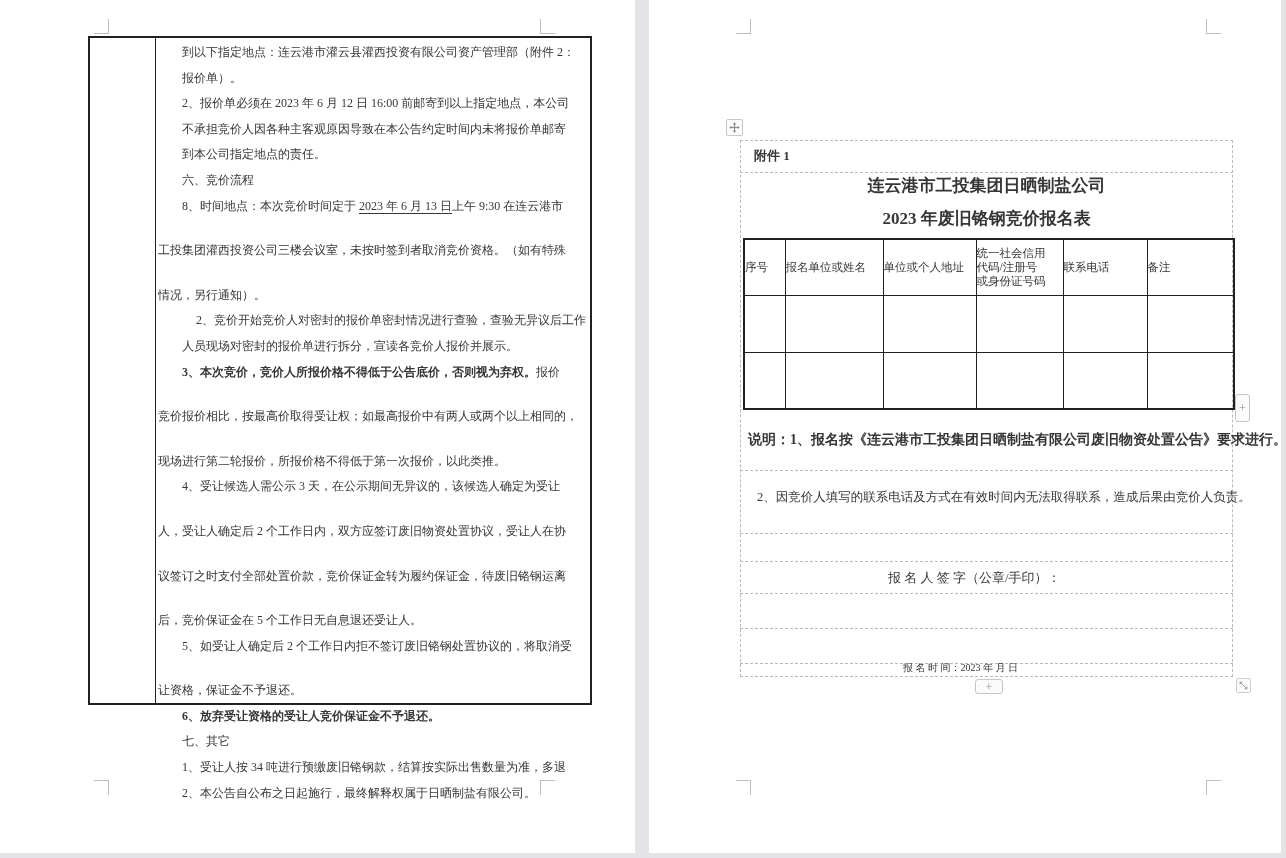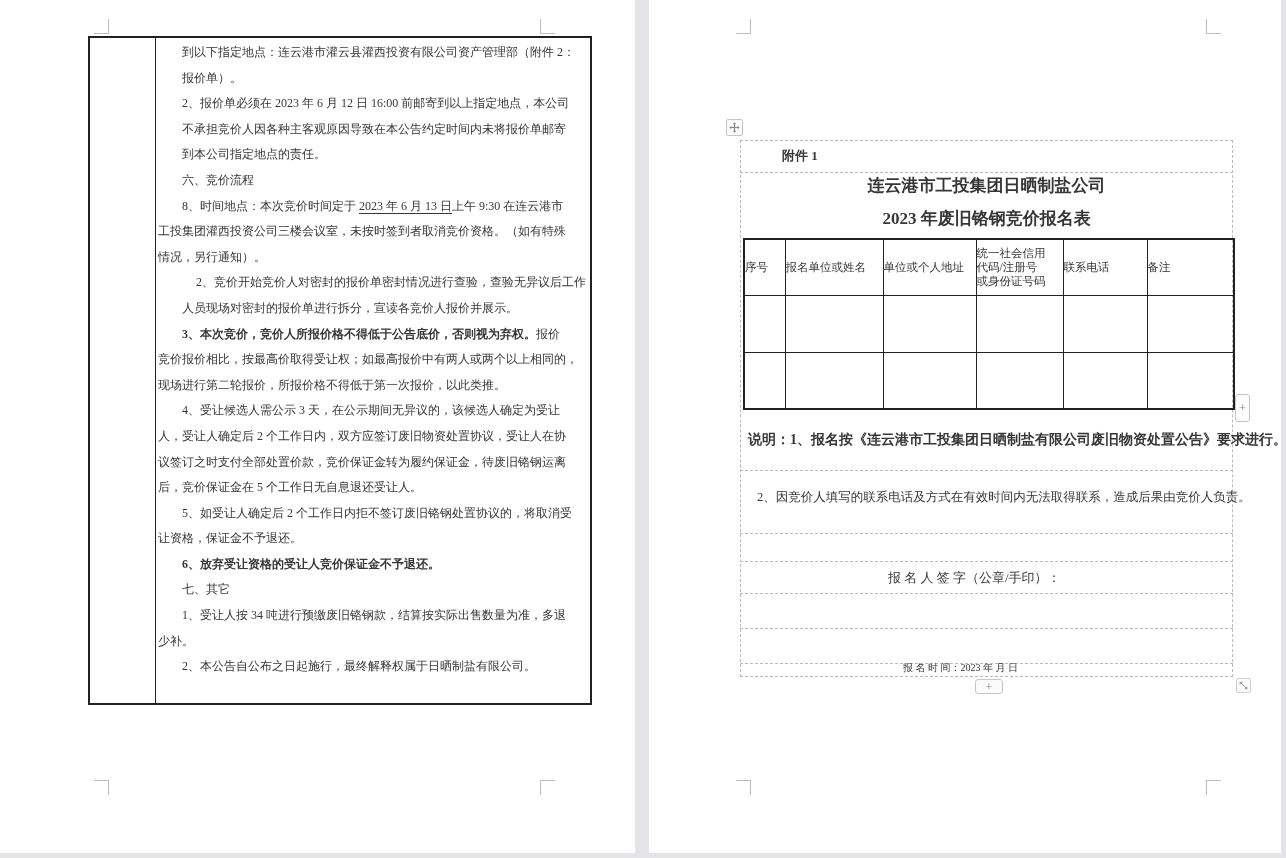--- a/index.html
+++ b/index.html
@@ -18,29 +18,29 @@
   .mark{width:14px;height:14px;}
   .mark.tl{border-right:1px solid #bdbdbd;border-bottom:1px solid #bdbdbd;}
   .mark.tr{border-left:1px solid #bdbdbd;border-bottom:1px solid #bdbdbd;}
   .mark.bl{border-right:1px solid #bdbdbd;border-top:1px solid #bdbdbd;}
   .mark.br{border-left:1px solid #bdbdbd;border-top:1px solid #bdbdbd;}
   
   #left-table{left:88px;top:36px;width:504px;height:669px;border:2px solid #212121;box-sizing:border-box;}
   #left-divider{left:155px;top:36px;width:1px;height:669px;background:#212121;}
   #doc-text{left:158px;top:40px;width:433px;height:662px;}
   .docline{height:25.6px;line-height:25.6px;white-space:nowrap;font-size:12px;letter-spacing:0;}
-  .ind0{padding-left:0;}
+  .ind0{padding-left:0;margin-top:19px;}
   .ind1{padding-left:24px;}
   .ind2{padding-left:38px;}
   .docline .b{font-weight:bold;}
   .docline .u{text-decoration:underline;text-underline-offset:3px;}
   
   #outer-dashed{left:740px;top:140px;width:493px;height:537px;border:1px dashed #b9b9b9;box-sizing:border-box;}
   .dash-h{left:740px;width:493px;height:1px;border-top:1px dashed #b9b9b9;}
-  #fujian-label{left:754px;top:147px;font-size:13px;font-weight:bold;line-height:18px;margin-left:28px;}
+  #fujian-label{left:754px;top:147px;font-size:13px;font-weight:bold;line-height:18px;}
   .rtitle{left:740px;width:493px;text-align:center;font-size:17px;font-weight:bold;line-height:22px;}
   #rtitle1{top:175px;}
   #rtitle2{top:208px;}
   
   #reg-table{left:743px;top:238px;width:490px;border-collapse:collapse;table-layout:fixed;}
   #reg-table td,#reg-table th{border:1px solid #212121;padding:0;font-weight:normal;
     font-size:11.5px;vertical-align:middle;white-space:pre-line;line-height:14px;}
   #reg-table{border:2px solid #212121;}
   #reg-table .hrow{height:56px;}
   #reg-table .erow{height:57px;}
@@ -94,21 +94,20 @@
     <div class="docline ind0"><span>现场进行第二轮报价，所报价格不得低于第一次报价，以此类推。</span></div>
     <div class="docline ind1"><span>4、受让候选人需公示 3 天，在公示期间无异议的，该候选人确定为受让</span></div>
     <div class="docline ind0"><span>人，受让人确定后 2 个工作日内，双方应签订废旧物资处置协议，受让人在协</span></div>
     <div class="docline ind0"><span>议签订之时支付全部处置价款，竞价保证金转为履约保证金，待废旧铬钢运离</span></div>
     <div class="docline ind0"><span>后，竞价保证金在 5 个工作日无自息退还受让人。</span></div>
     <div class="docline ind1"><span>5、如受让人确定后 2 个工作日内拒不签订废旧铬钢处置协议的，将取消受</span></div>
     <div class="docline ind0"><span>让资格，保证金不予退还。</span></div>
     <div class="docline ind1"><span class="b">6、放弃受让资格的受让人竞价保证金不予退还。</span></div>
     <div class="docline ind1"><span>七、其它</span></div>
     <div class="docline ind1"><span>1、受让人按 34 吨进行预缴废旧铬钢款，结算按实际出售数量为准，多退</span></div>
-    <div class="docline ind0"><span>少补。</span></div>
     <div class="docline ind1"><span>2、本公告自公布之日起施行，最终解释权属于日晒制盐有限公司。</span></div>
   </div>
 
 <div class="abs handle" id="move-handle">
   <span style="display:flex;">
     <svg width="11" height="11" viewBox="0 0 16 16">
         <path d="M8 0.5 L10.6 3.4 H8.9 V7.1 H12.6 V5.4 L15.5 8 L12.6 10.6 V8.9 H8.9 V12.6 H10.6 L8 15.5 L5.4 12.6 H7.1 V8.9 H3.4 V10.6 L0.5 8 L3.4 5.4 V7.1 H7.1 V3.4 H5.4 Z" fill="#8a8a8a"></path>
       </svg>
   </span>
 </div>

